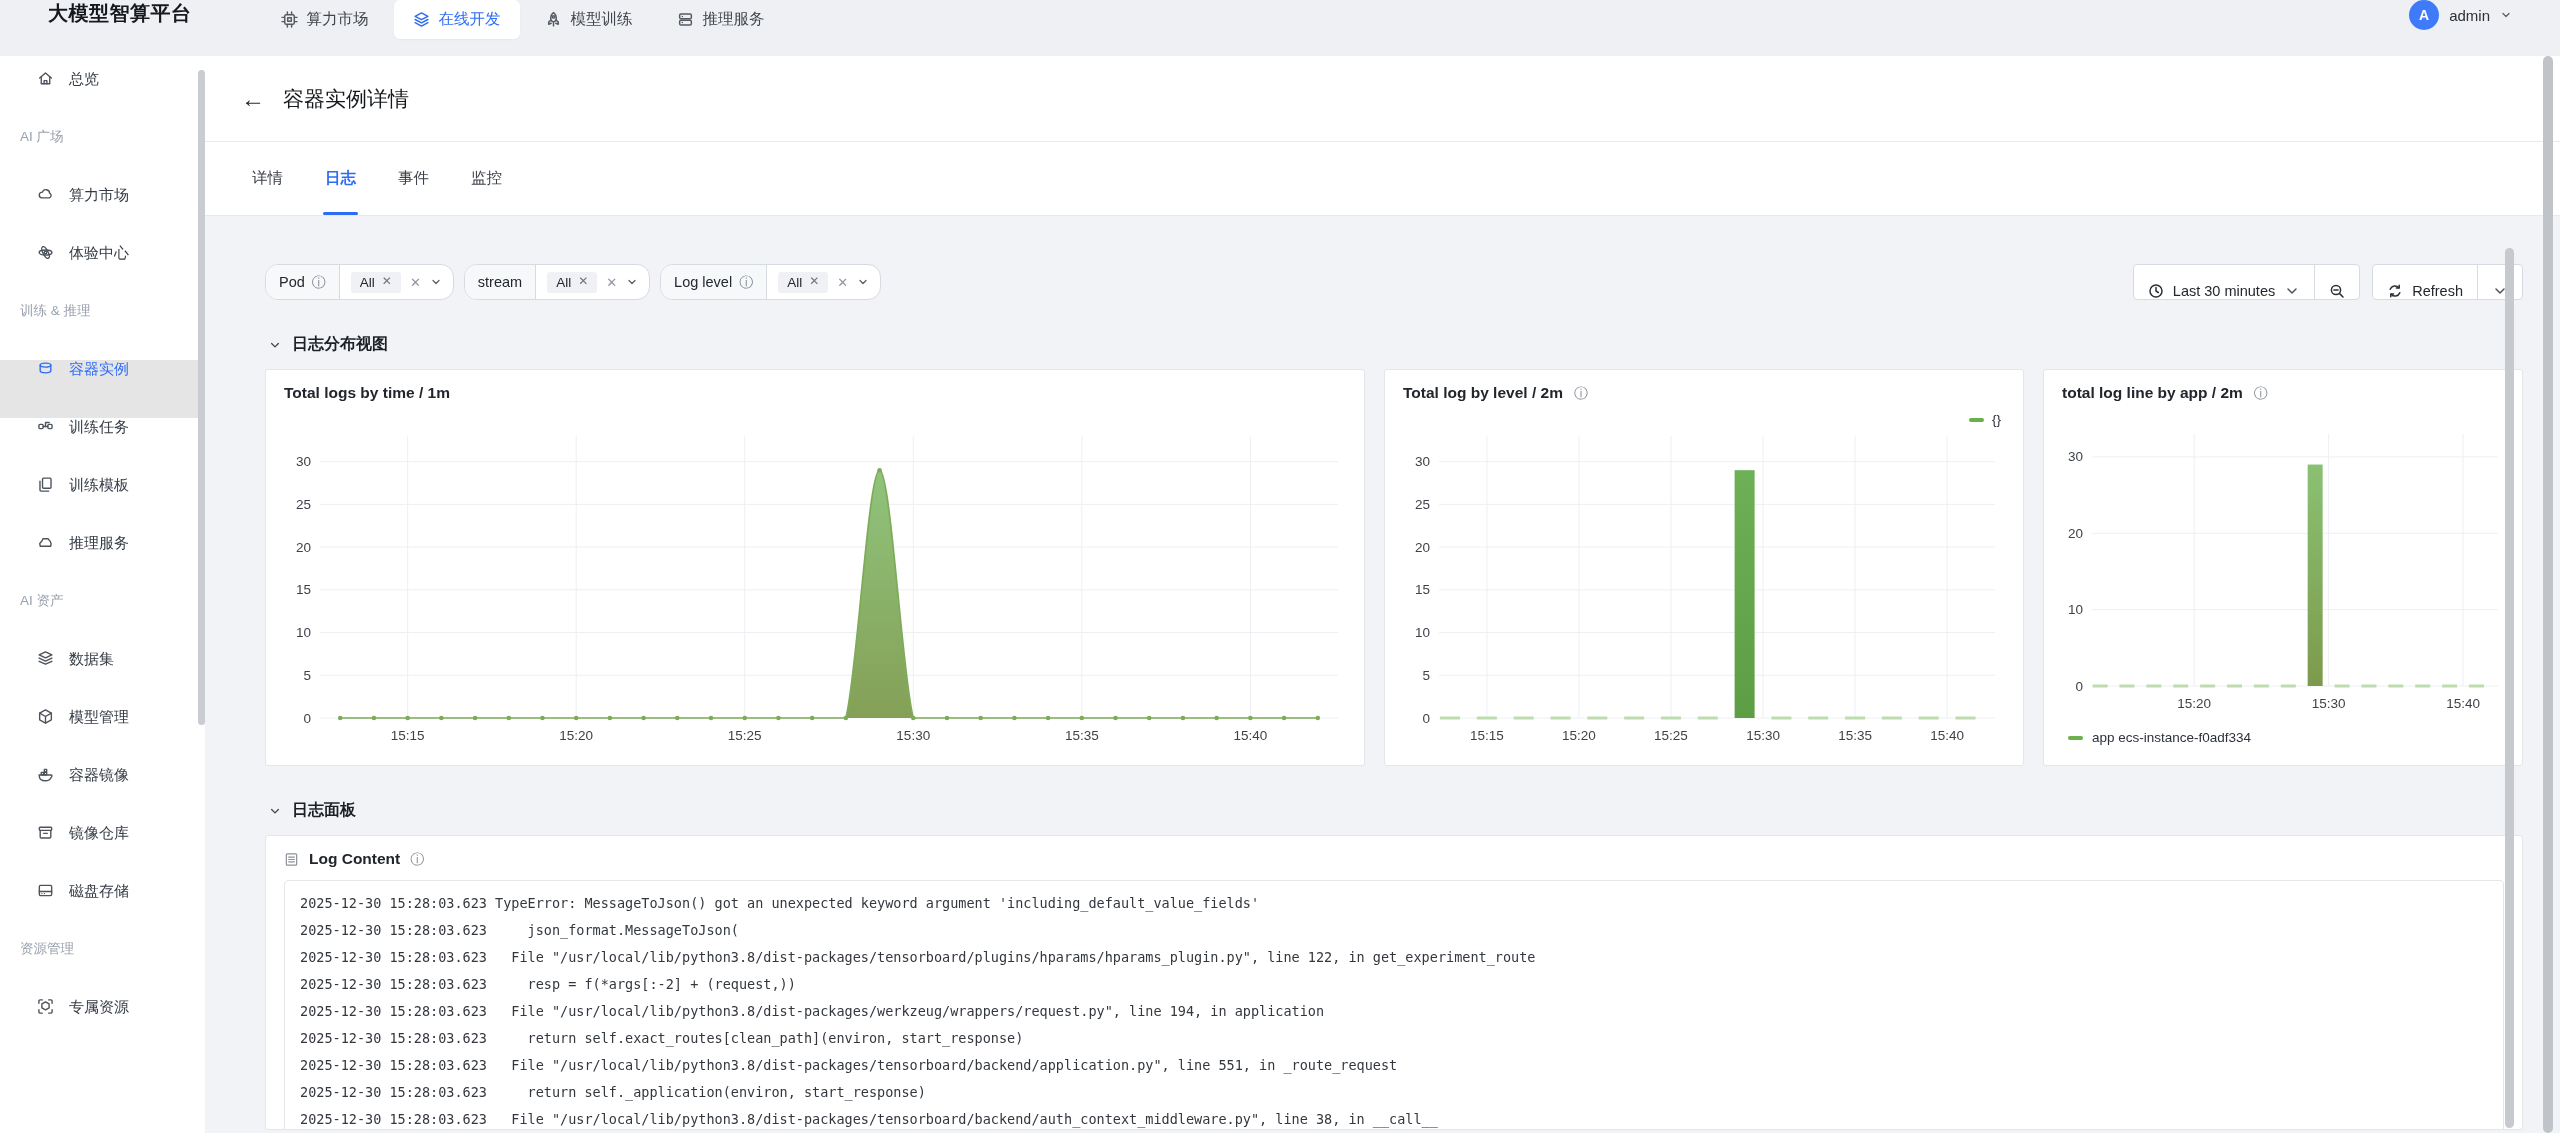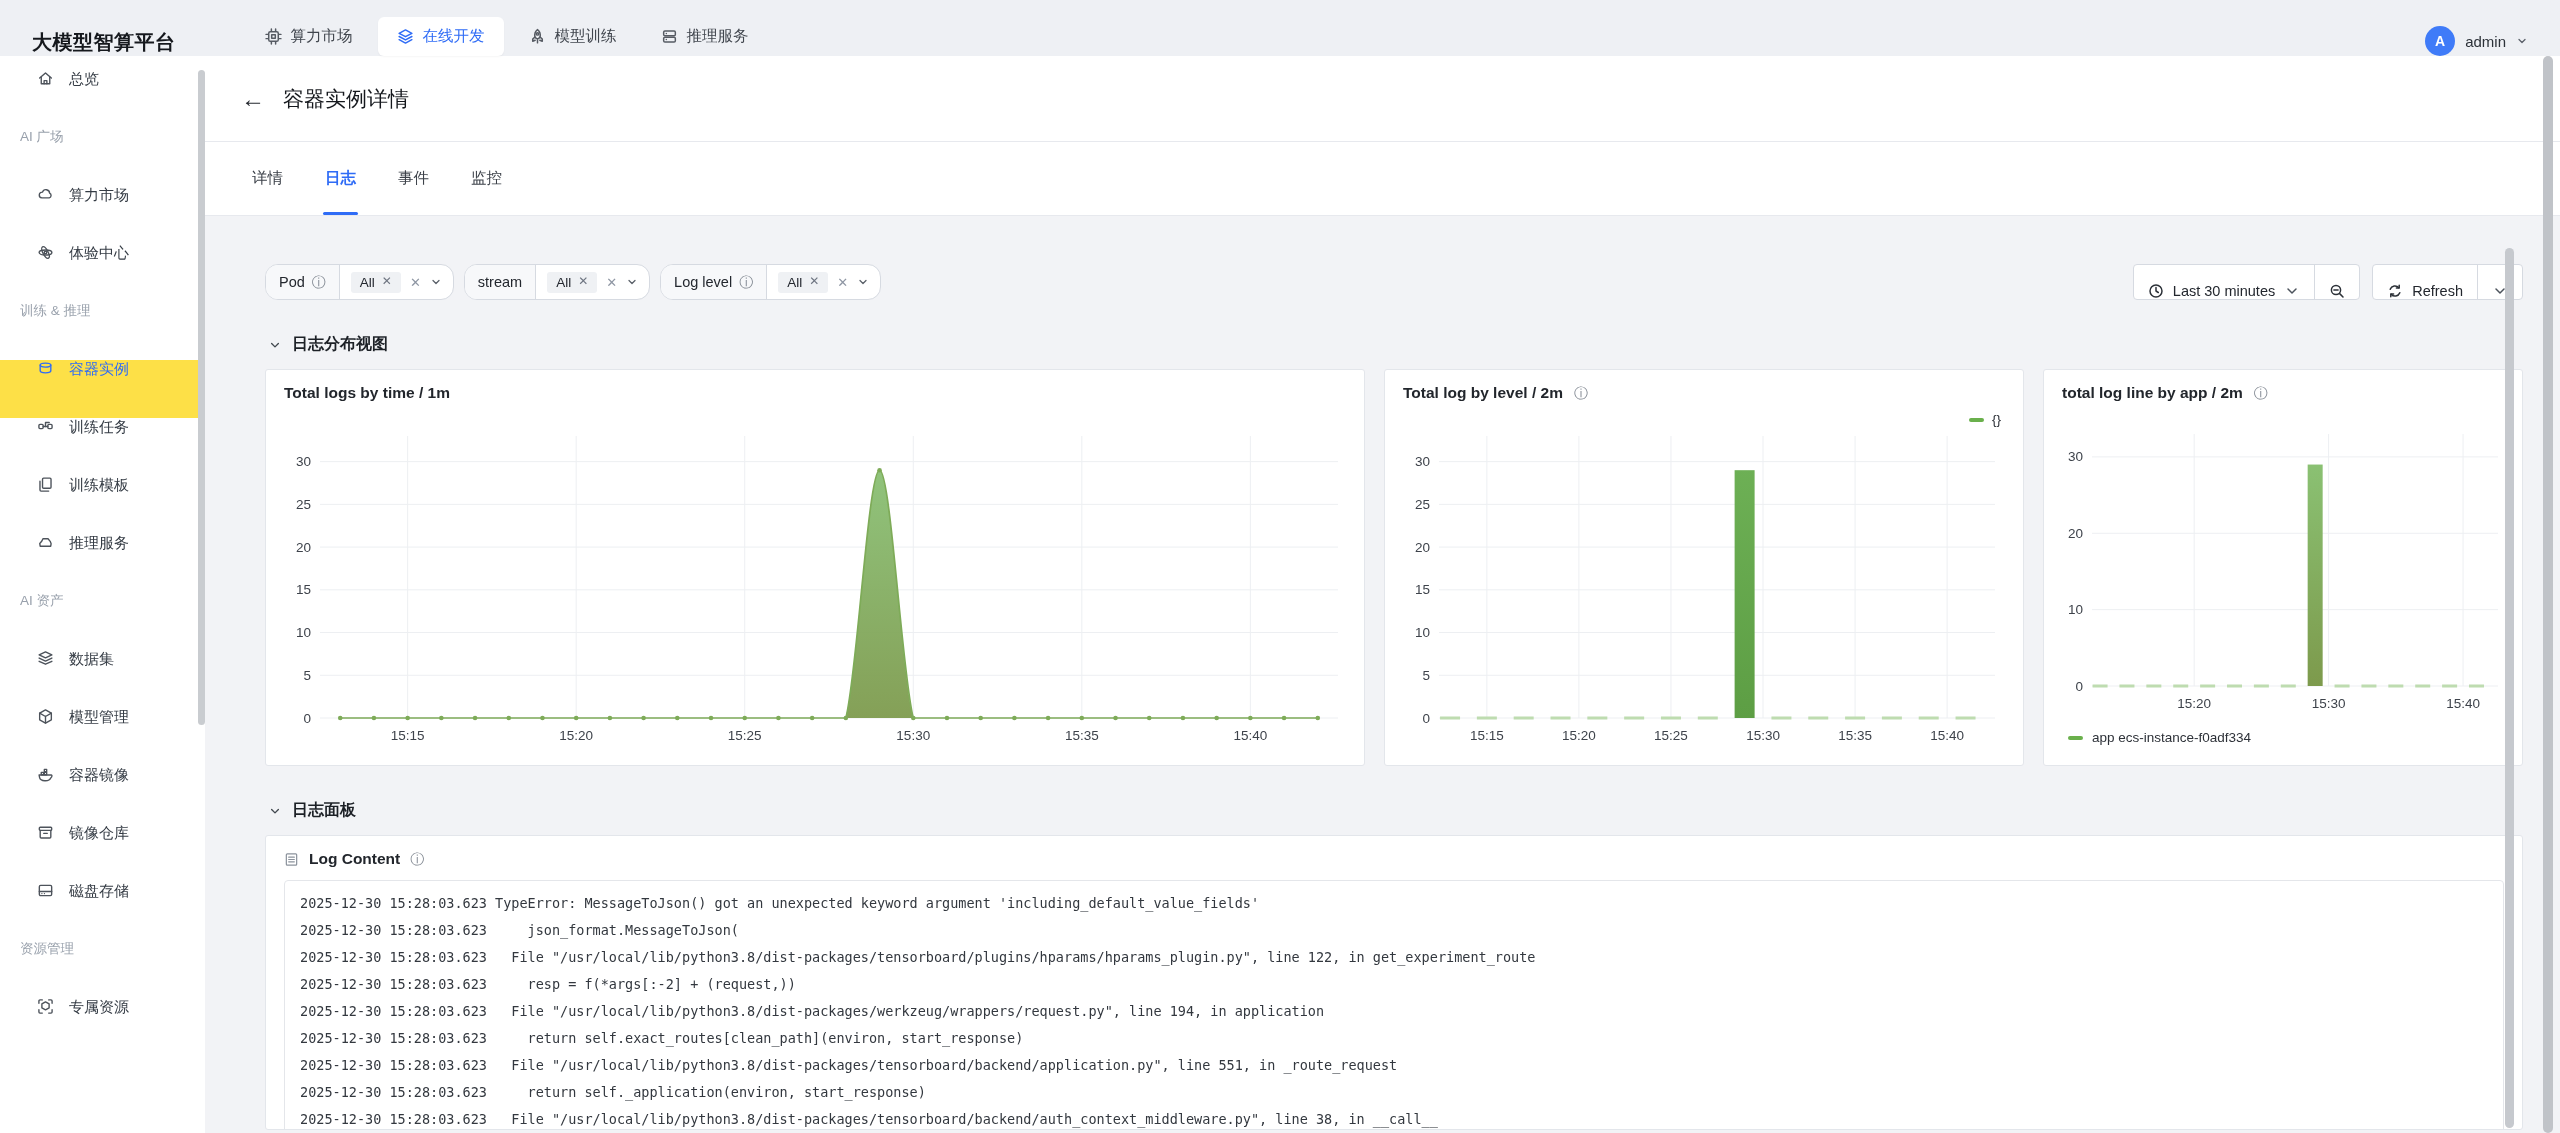--- a/index.html
+++ b/index.html
@@ -1,40 +1,40 @@
 <!DOCTYPE html>
 <html><head>
 <meta charset="utf-8">
 <style>
   *{margin:0;padding:0;box-sizing:border-box}
   html,body{width:2560px;height:1133px;overflow:hidden}
   body{font-family:"Liberation Sans","DejaVu Sans",sans-serif;background:#f2f3f6;color:#23272e}
   svg{display:block}
 
   
-  .navbar{height:56px;background:#eef0f4;display:flex;align-items:flex-end;padding:0 32px;position:relative;z-index:5}
+  .navbar{height:56px;background:#eef0f4;display:flex;align-items:flex-start;padding:0 48px;position:relative;z-index:5}
   .brand{font-size:20px;font-weight:700;color:#15181d;margin-right:70px;letter-spacing:.5px}
   .nav-items{display:flex;align-items:center;gap:6px}
   .nav-item{display:flex;align-items:center;gap:9px;padding:9px 19px;font-size:15.5px;color:#41464e;border-radius:6px;cursor:pointer}
   .nav-item svg{width:17px;height:17px;stroke:#565b63;fill:none;stroke-width:1.4;stroke-linecap:round;stroke-linejoin:round}
   .nav-item.active{background:#fff;color:#2f6cf6;box-shadow:0 1px 2px rgba(0,0,0,.04)}
   .nav-item.active svg{stroke:#2f6cf6}
   .nav-user{margin-left:auto;display:flex;align-items:center;gap:10px;cursor:pointer}
   .avatar{width:30px;height:30px;border-radius:50%;background:#3f7bf8;color:#fff;display:flex;align-items:center;justify-content:center;font-size:14px;font-weight:600}
   .nav-user .uname{font-size:15px;color:#2c3138}
   .caret svg{width:12px;height:12px;stroke:#5a6069;fill:none;stroke-width:1.7;stroke-linecap:round;stroke-linejoin:round}
 
   
   .shell{display:flex;height:1077px;position:relative}
   .sidebar{width:205px;background:#fff;flex:none;padding-top:14px;position:relative}
   .side-row{height:58px;display:flex;}
   .side-header{padding-left:20px;font-size:13.5px;color:#99a1ac}
   .side-item{padding-left:37px;gap:15px;font-size:15px;color:#343b44;cursor:pointer}
   .side-item svg{width:17px;height:17px;stroke:#4d535b;fill:none;stroke-width:1.3;stroke-linecap:round;stroke-linejoin:round;flex:none}
-  .side-item.active{background:#fde047;color:#2f6cf6}
+  .side-item.active{background:#e5e5e5;color:#2f6cf6}
   .side-item.active svg{stroke:#2f6cf6}
   .side-thumb{position:absolute;top:14px;right:0;width:7px;height:655px;background:#c9ccd0;border-radius:4px}
 
   
   .main{flex:1;min-width:0;position:relative;background:#f2f3f6}
   .head-row{height:86px;background:#fff;display:flex;align-items:center;padding-left:36px;gap:18px;border-bottom:1px solid #e7e9ee}
   .back{font-size:24px;color:#1f2329;cursor:pointer;line-height:1}
   .page-title{font-size:21px;font-weight:400;color:#15181d}
   .tabs{height:74px;background:#fff;display:flex;align-items:stretch;padding-left:26px;border-bottom:1px solid #e7e9ee}
   .tab{padding:0 21px;display:flex;align-items:center;font-size:15.5px;color:#3c4149;position:relative;cursor:pointer}

